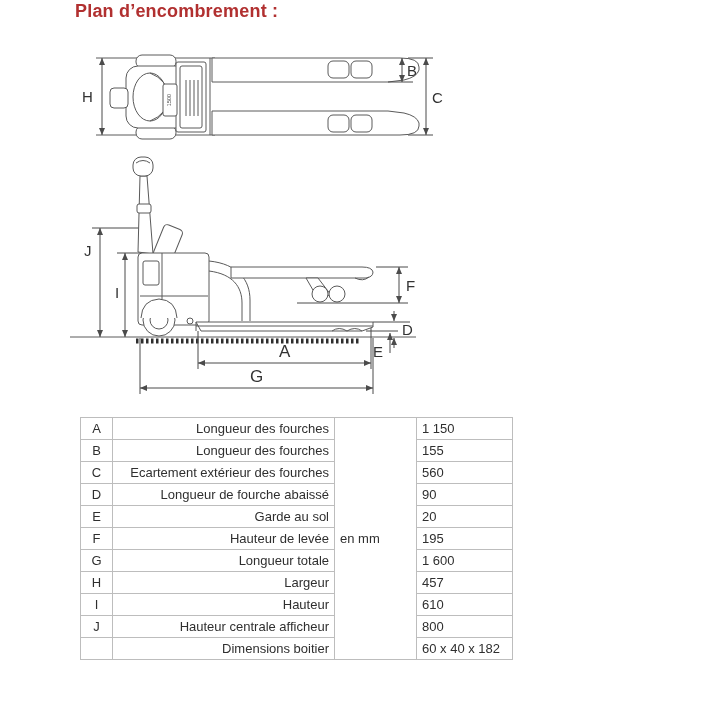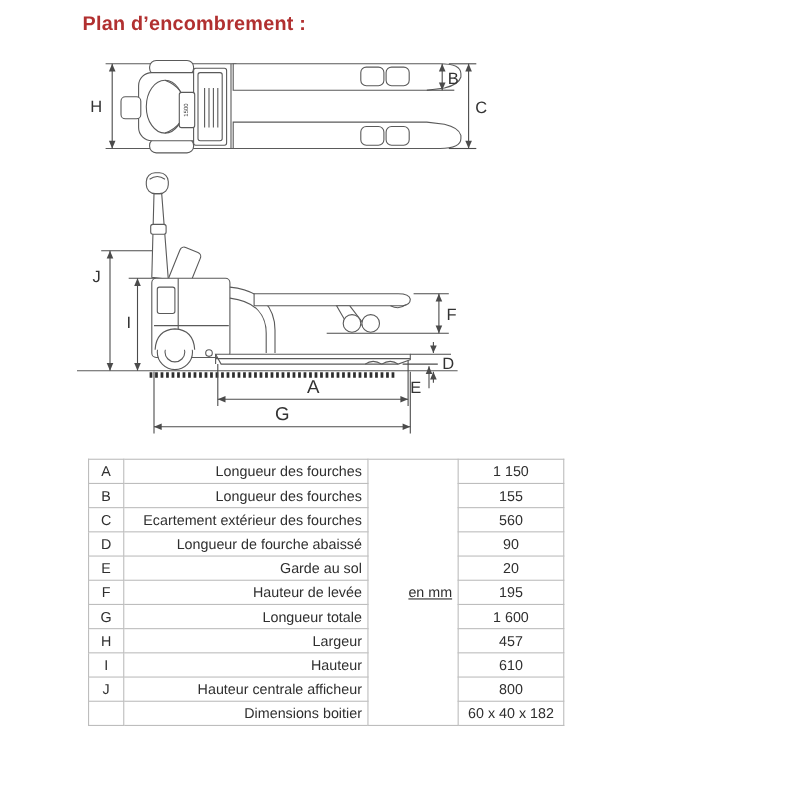--- a/index.html
+++ b/index.html
@@ -1,38 +1,38 @@
 <!DOCTYPE html>
 <html><head>
 <meta charset="utf-8">
 <style>
   html,body{margin:0;padding:0;background:#fff;}
   .page{position:relative;width:720px;height:720px;background:#ffffff;overflow:hidden;
         font-family:"Liberation Sans",sans-serif;}
-  .title{position:absolute;left:75px;top:11px;font-size:18px;font-weight:bold;
+  .title{position:absolute;left:75px;top:1px;font-size:18px;font-weight:bold;
          color:#b13030;letter-spacing:.2px;}
   .drawing-svg{position:absolute;left:0;top:0;}
   
   .ln{stroke:#5a5a5a;stroke-width:1;fill:none;}
   .wh{stroke:#5a5a5a;stroke-width:1;fill:#ffffff;}
   .dim{stroke:#4b4b4b;stroke-width:1;fill:none;}
   .tick{stroke:#4b4b4b;stroke-width:1;fill:none;}
   .hatch{stroke:#2e2e2e;stroke-width:5;stroke-dasharray:2.5 2.5;fill:none;}
   .dtxt{font-size:15px;fill:#333333;font-family:"Liberation Sans",sans-serif;}
   .dtxt-lg{font-size:17px;fill:#333333;font-family:"Liberation Sans",sans-serif;}
   .tiny{font-size:5.5px;fill:#444;font-family:"Liberation Sans",sans-serif;}
   
   .dim-table{position:absolute;left:80px;top:417px;border-collapse:collapse;
              table-layout:fixed;font-size:13px;color:#2f2f2f;}
   .dim-table td{border:1px solid #bdbdbd;height:21px;padding:0 5px;
                 white-space:nowrap;overflow:hidden;background:#fff;}
   .c-letter{text-align:center;padding:0 2px;}
   .c-label{text-align:right;}
-  .c-unit{text-align:right;text-decoration:underline;}
-  .c-value{text-align:center;}
+  .c-unit{text-align:left;}
+  .c-value{}
 </style>
 </head>
 <body>
 
 <div class="page">
 
   <div class="title">Plan d’encombrement :</div>
 
   <svg class="drawing-svg" width="720" height="410" viewBox="0 0 720 410">
     <defs>

